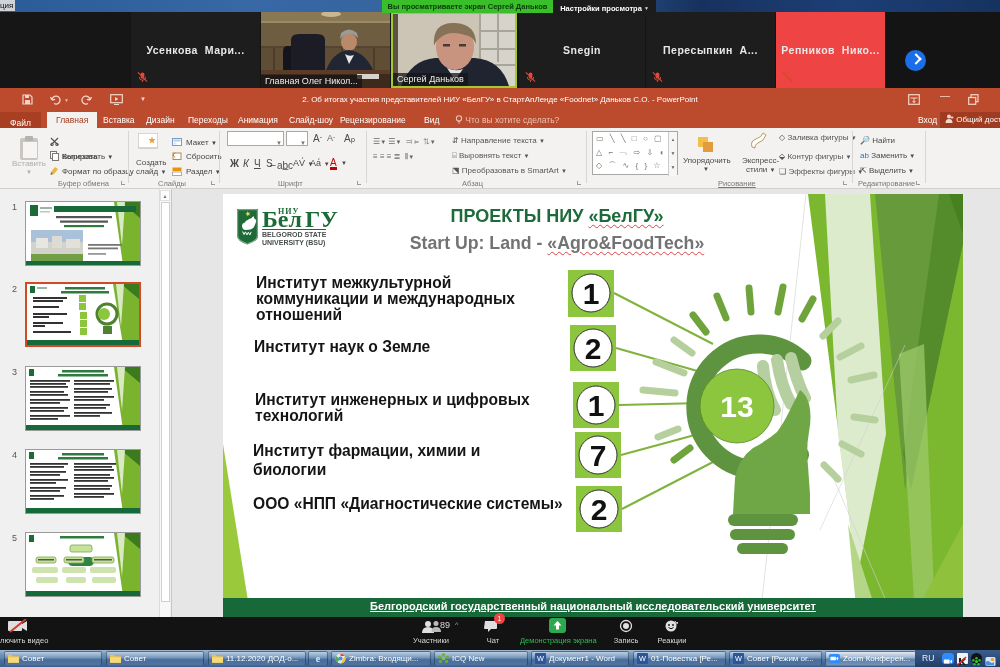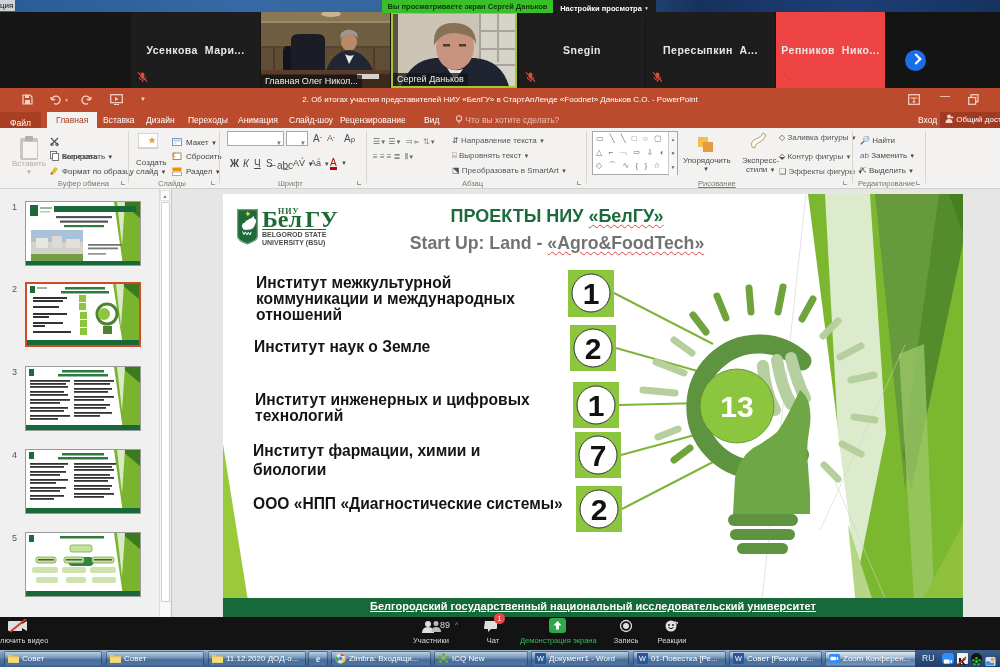--- a/index.html
+++ b/index.html
@@ -323,21 +323,21 @@
     <div class="abs" style="left:121px;top:53px;width:4px;height:4px;border-left:1px solid #9a9a98;border-bottom:1px solid #9a9a98;"></div>
       <div class="abs" style="left:211px;top:53px;width:4px;height:4px;border-left:1px solid #9a9a98;border-bottom:1px solid #9a9a98;"></div>
       <div class="abs" style="left:357px;top:53px;width:4px;height:4px;border-left:1px solid #9a9a98;border-bottom:1px solid #9a9a98;"></div>
       <div class="abs" style="left:577px;top:53px;width:4px;height:4px;border-left:1px solid #9a9a98;border-bottom:1px solid #9a9a98;"></div>
       <div class="abs" style="left:843px;top:53px;width:4px;height:4px;border-left:1px solid #9a9a98;border-bottom:1px solid #9a9a98;"></div>
       <div class="abs" style="left:916px;top:53px;width:4px;height:4px;border-left:1px solid #9a9a98;border-bottom:1px solid #9a9a98;"></div>
       <div class="glabel" style="left:22px;padding-left:36px;">Буфер обмена</div>
     <div class="glabel" style="left:158px;">Слайды</div>
     <div class="glabel" style="left:278px;">Шрифт</div>
     <div class="glabel" style="left:462px;">Абзац</div>
-    <div class="glabel" style="left:698px;text-decoration:underline;">Рисование</div>
+    <div class="glabel" style="left:718px;text-decoration:underline;">Рисование</div>
     <div class="glabel" style="left:858px;">Редактирование</div>
   </div>
 
   <div class="abs" style="left:318px;top:189px;width:14px;height:6px;background:#f4f3f2;border:1px solid #d8d6d3;border-top:none;color:#666;font-size:6px;line-height:7px;text-align:center;">^</div>
   <div class="abs" id="content">
     <div id="pane">
       <div class="thumbno" style="top:13px;">1</div>
       <div class="thumbwrap" style="top:12px;" id="th1">
         <svg width="114" height="63" viewBox="0 0 114 63">
           <polygon points="88,0 114,0 114,63 97,63" fill="#7ab32e"></polygon>

